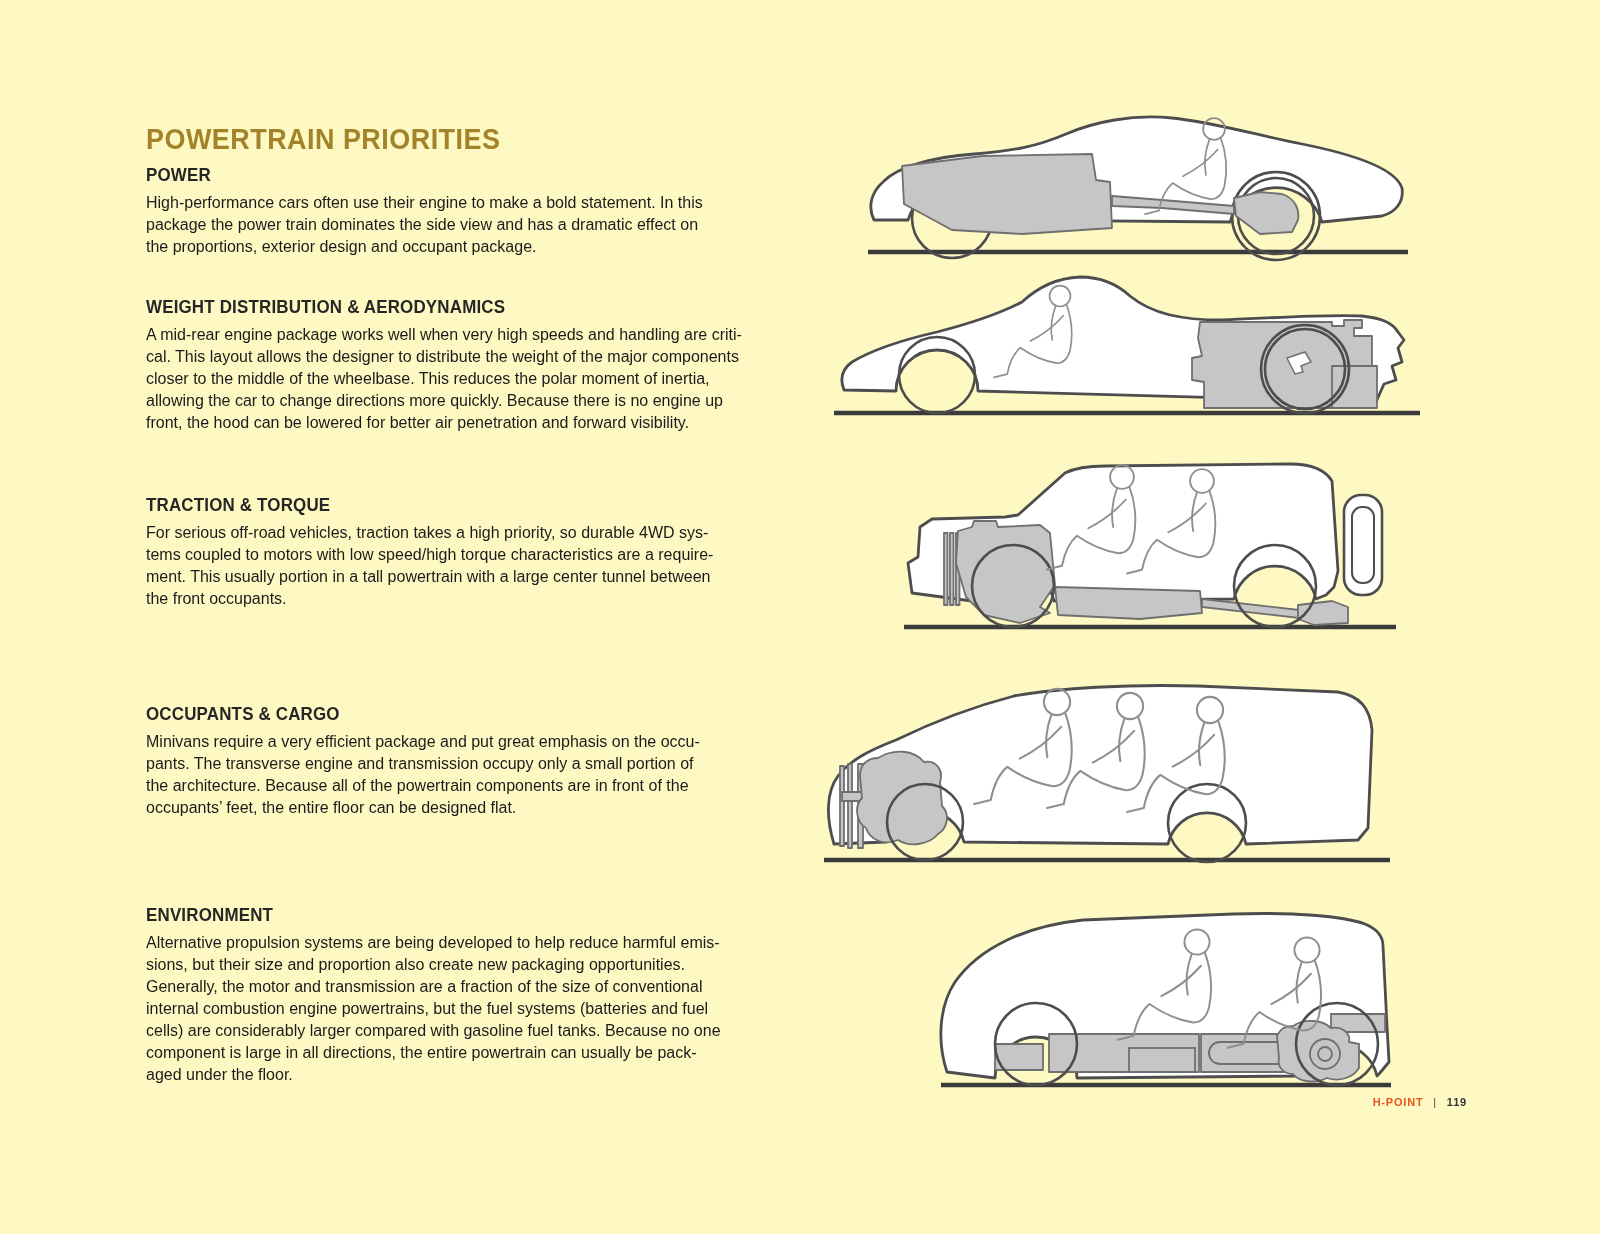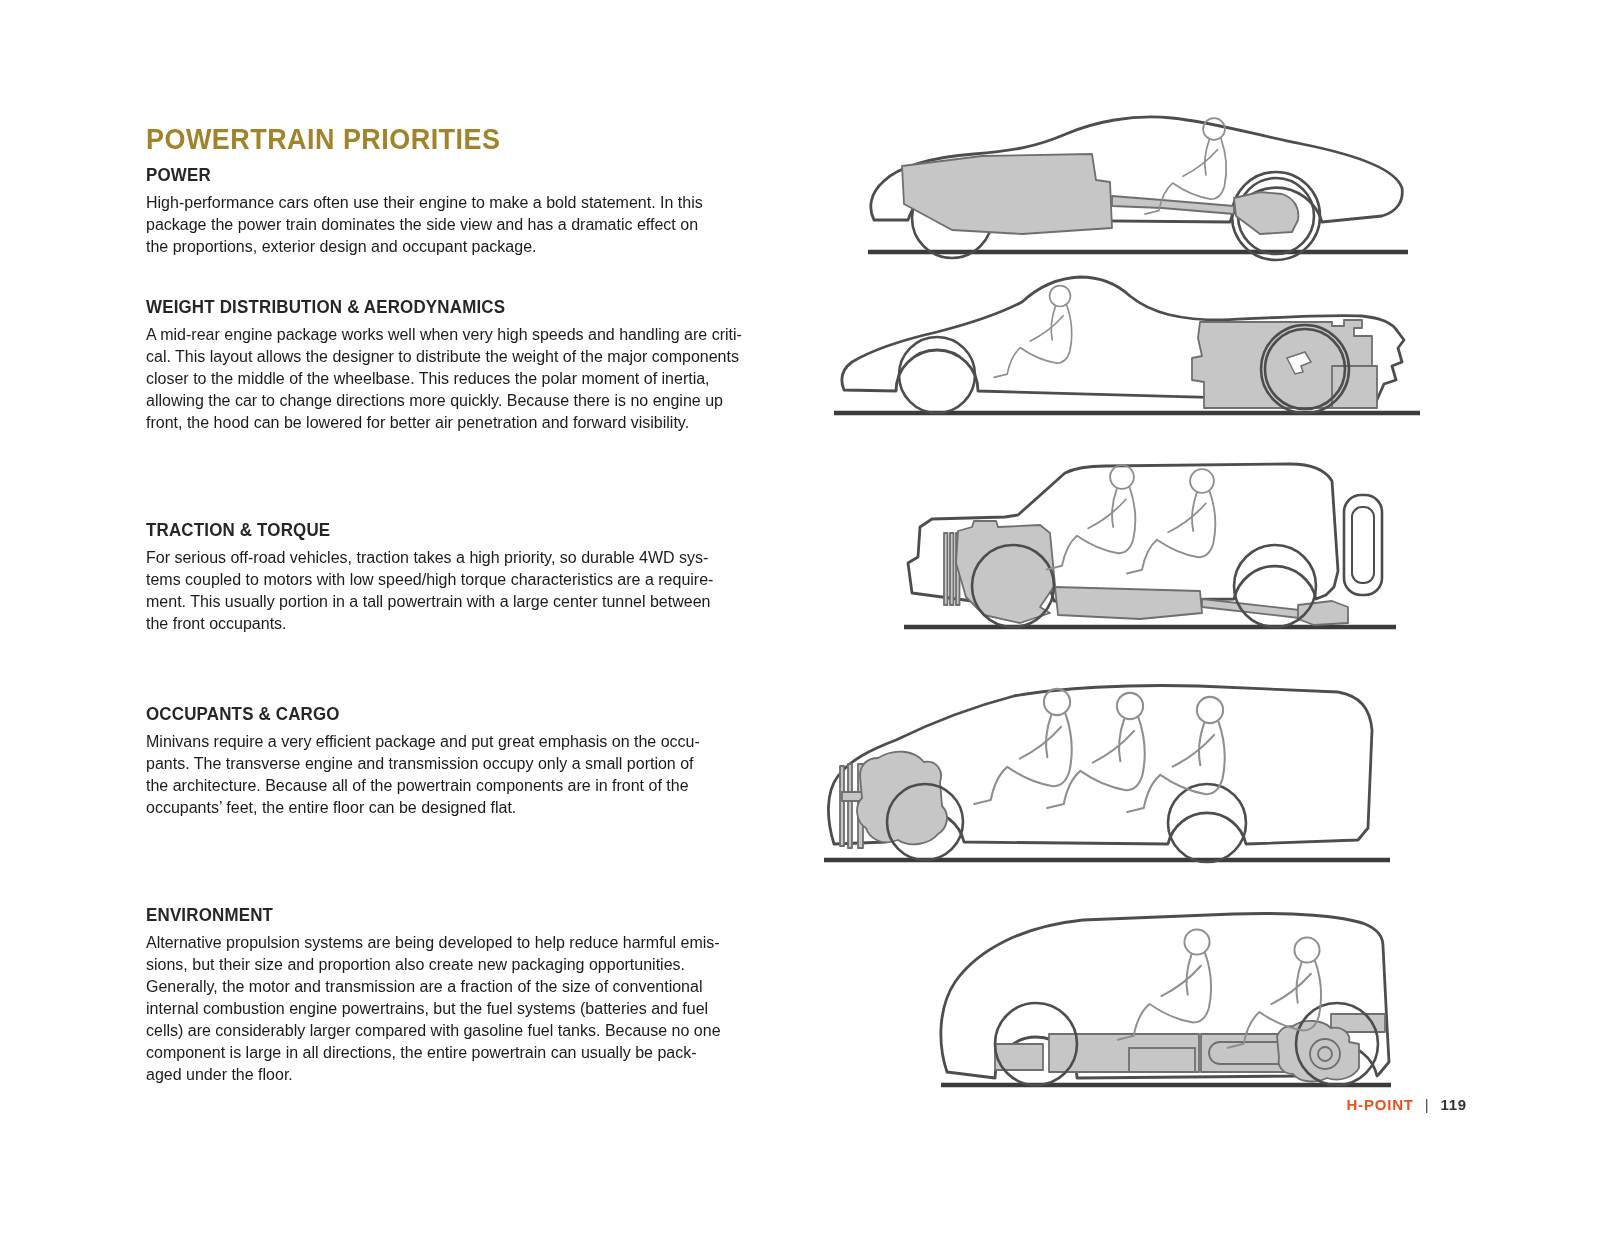--- a/index.html
+++ b/index.html
@@ -1,19 +1,19 @@
 <!DOCTYPE html>
 <html><head>
 <meta charset="utf-8">
 <style>
   html,body{margin:0;padding:0;background:#e9e9e9;}
   .page{
     position:relative;
     width:1600px;height:1234px;
-    background:#ffffff;
+    background:#fef9c3;
     font-family:"Liberation Sans", sans-serif;
     overflow:hidden;
   }
   .page-title{
     position:absolute;left:146px;top:104px;
     font-size:29px;font-weight:700;color:#a3832a;
     letter-spacing:0.5px;
     transform:scaleX(0.93);transform-origin:left center;
     white-space:nowrap;
   }
@@ -25,21 +25,21 @@
     transform:scaleX(0.94);transform-origin:left center;
     white-space:nowrap;
   }
   .section .body{
     font-size:16px;line-height:22px;color:#1b1b1b;
     white-space:pre-line;
     text-align:left;
   }
   .footer{
     position:absolute;top:1096px;right:133px;
-    font-size:15px;font-weight:700;letter-spacing:0.8px;
+    font-size:11px;font-weight:700;letter-spacing:0.8px;
     white-space:nowrap;
   }
   .footer .brand{color:#e9531d;}
   .footer .sep{color:#4a4a4a;font-weight:400;padding:0 6px;}
   .footer .pagenum{color:#333333;}
   .illus{position:absolute;}
   .illus svg{display:block;overflow:visible;}
   .body-line{fill:#ffffff;stroke:#4d4d4d;stroke-width:2.8;stroke-linejoin:round;stroke-linecap:round;}
   .wheel{fill:none;stroke:#4d4d4d;stroke-width:2.6;}
   .pt{fill:#c6c6c6;stroke:#6f6f6f;stroke-width:1.8;stroke-linejoin:round;}
@@ -76,21 +76,21 @@
 front, the hood can be lowered for better air penetration and forward visibility.</div>
   </div>
 
   <div class="section" style="top:165px">
     <h2>POWER</h2>
     <div class="body">High-performance cars often use their engine to make a bold statement. In this
 package the power train dominates the side view and has a dramatic effect on
 the proportions, exterior design and occupant package.</div>
   </div>
 
-  <div class="section" style="top:520px">
+  <div class="section" style="top:495px">
     <h2>TRACTION &amp; TORQUE</h2>
     <div class="body">For serious off-road vehicles, traction takes a high priority, so durable 4WD sys-
 tems coupled to motors with low speed/high torque characteristics are a require-
 ment. This usually portion in a tall powertrain with a large center tunnel between
 the front occupants.</div>
   </div>
 
   <div class="section" style="top:905px">
     <h2>ENVIRONMENT</h2>
     <div class="body">Alternative propulsion systems are being developed to help reduce harmful emis-

